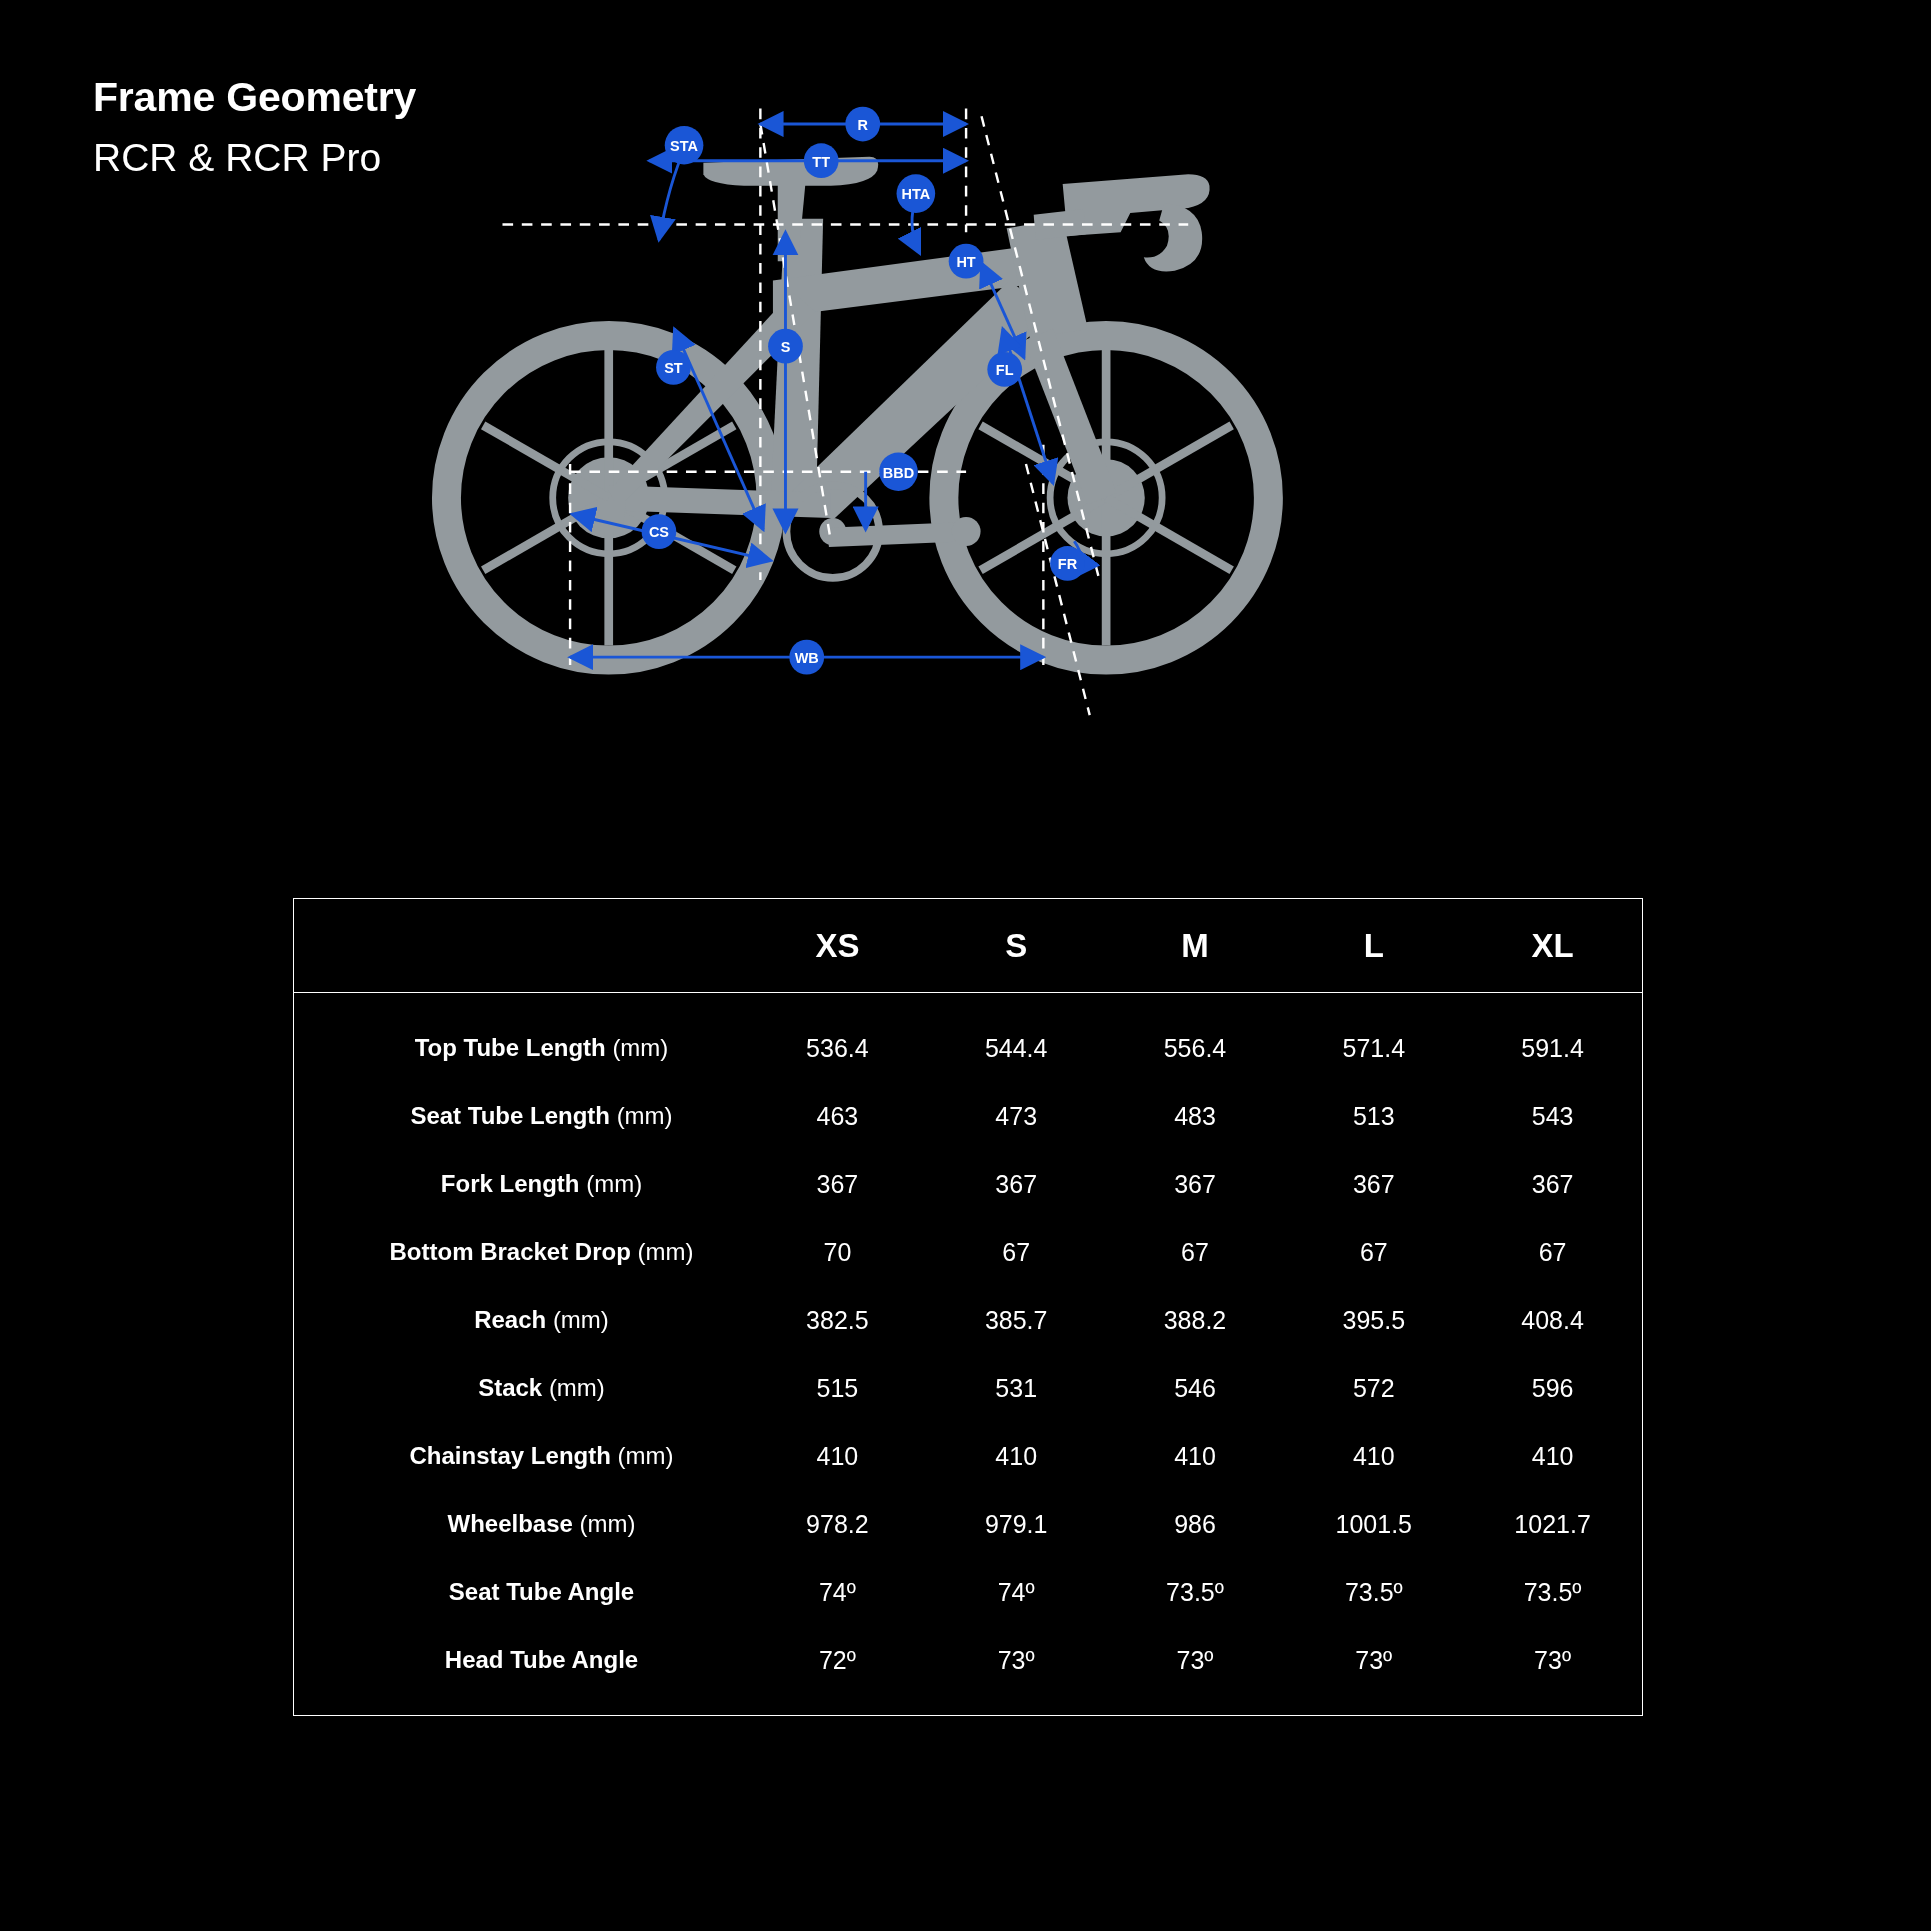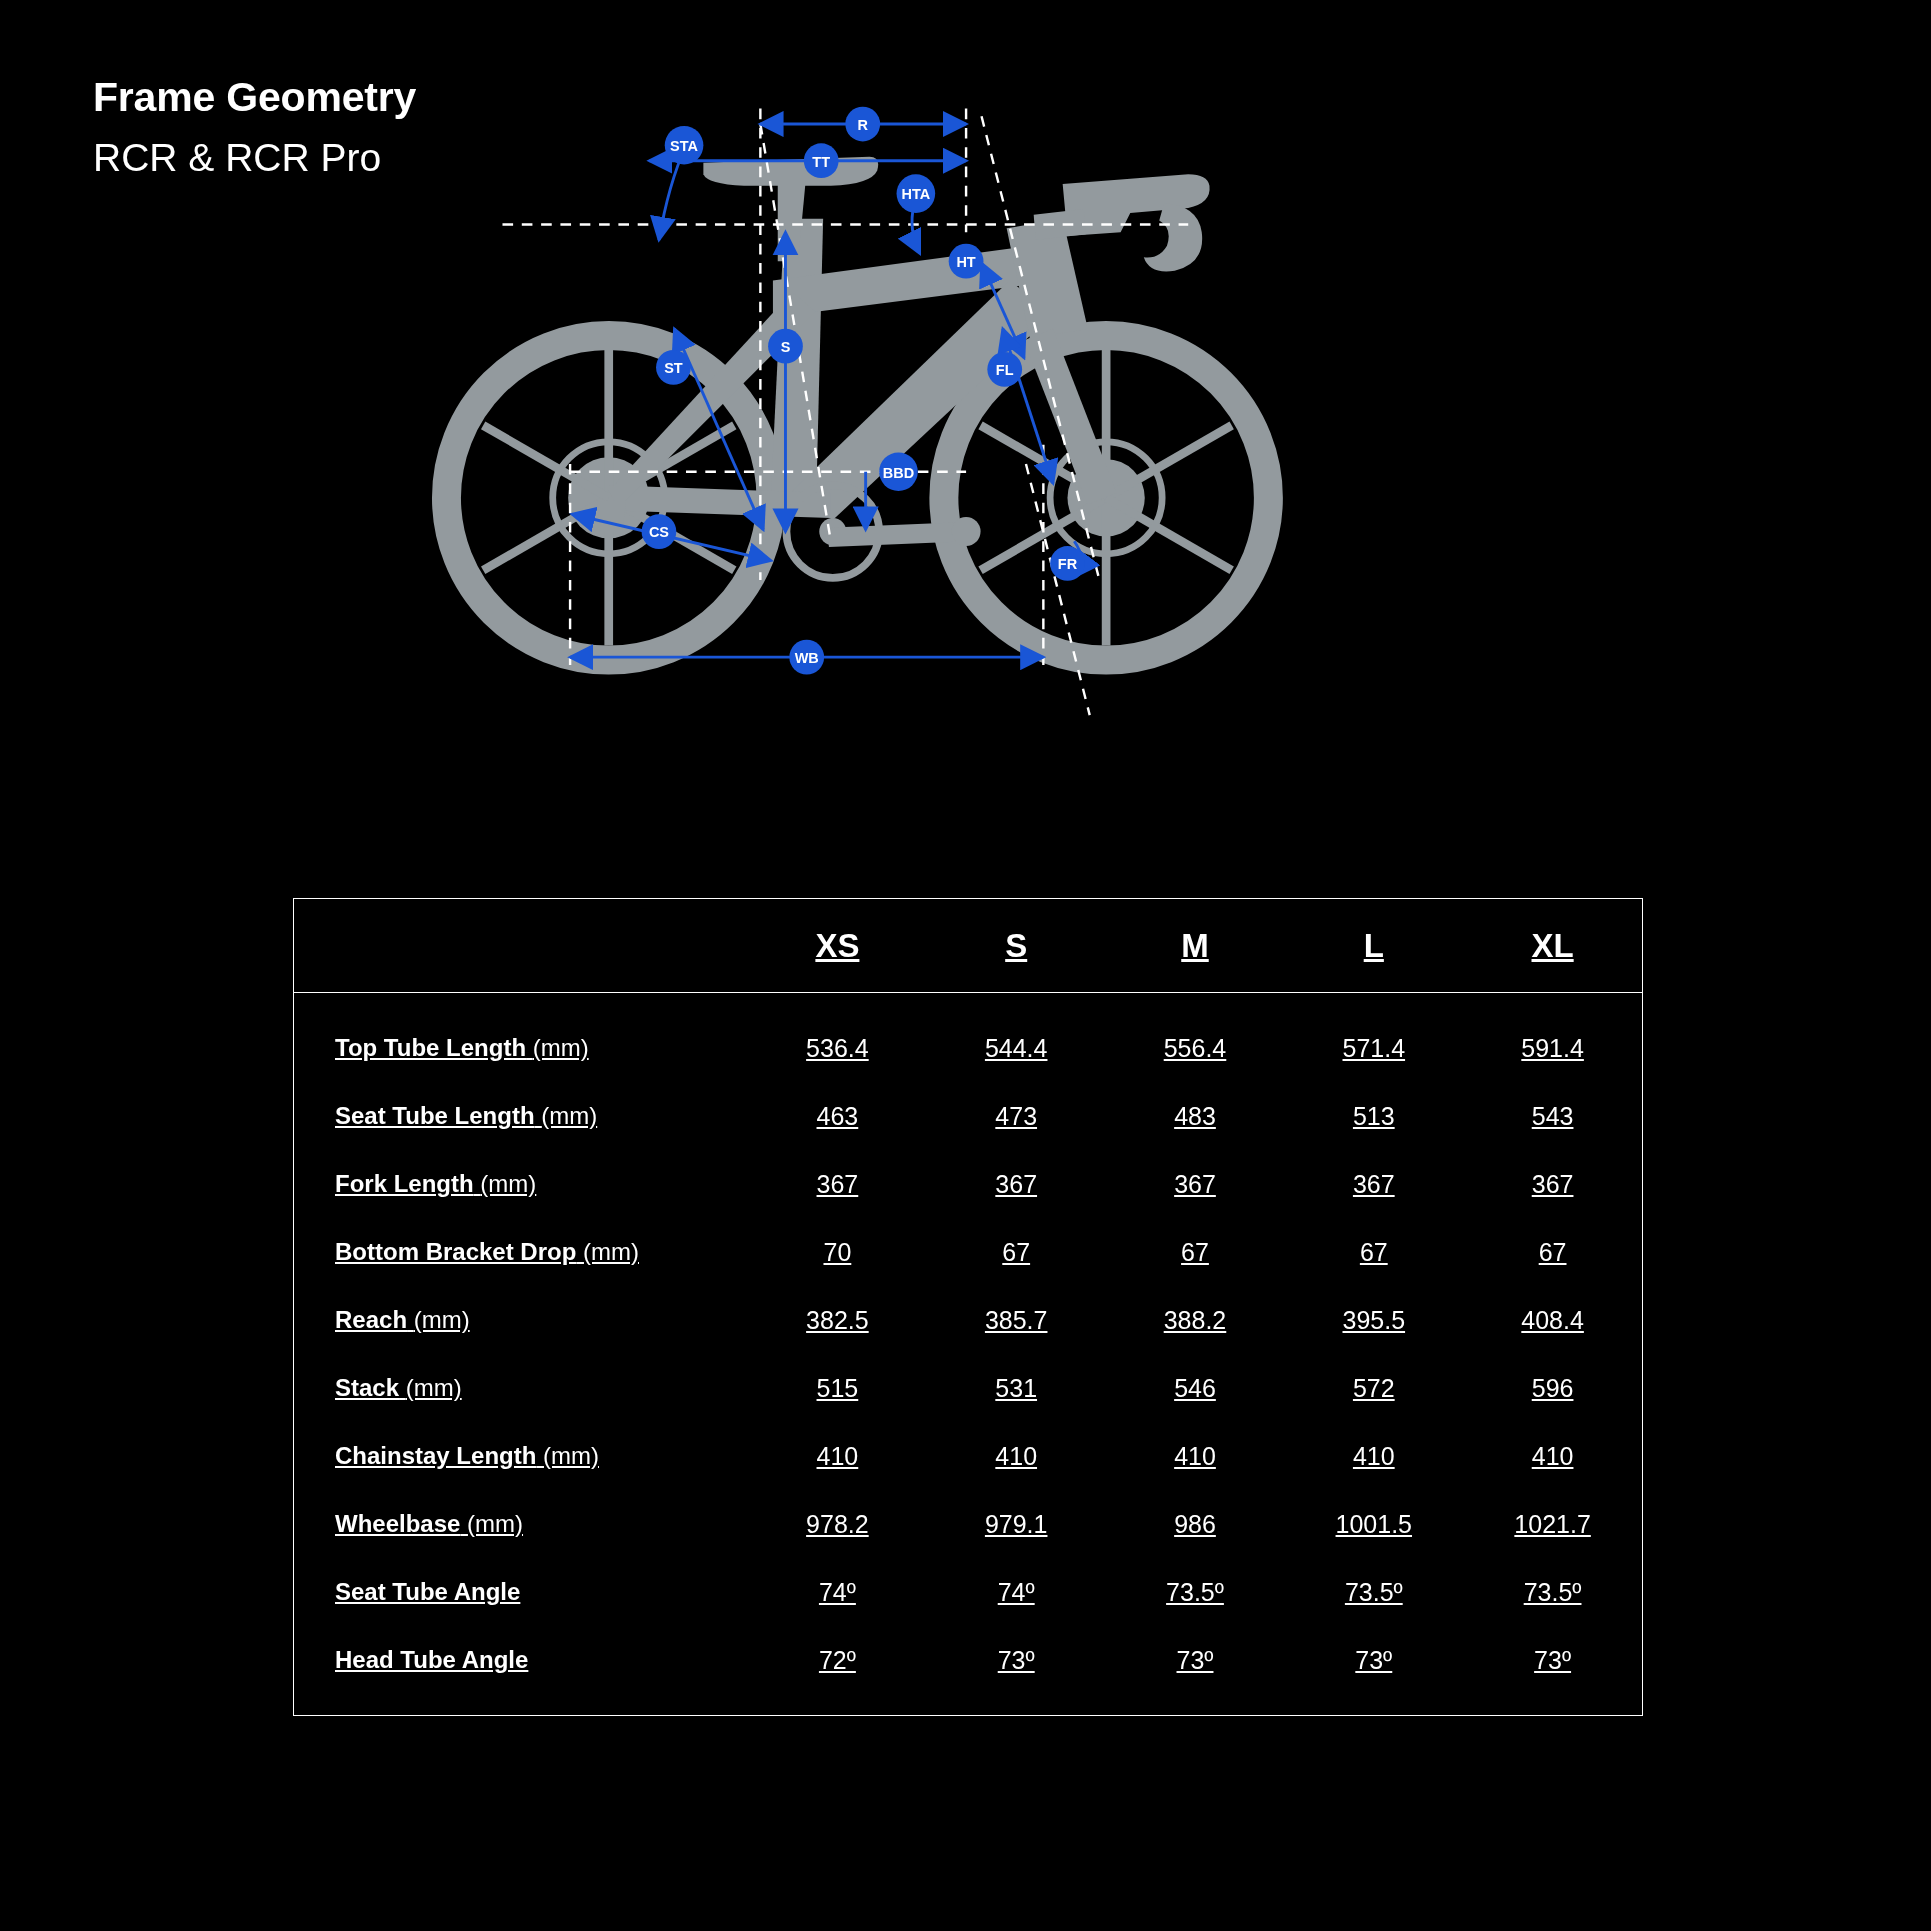--- a/index.html
+++ b/index.html
@@ -67,21 +67,20 @@
     left: 293px;
     top: 898px;
     width: 1350px;
     border: 1.9px solid #ffffff;
     box-sizing: border-box;
   }
   table.geo {
     border-collapse: collapse;
     width: 100%;
     table-layout: fixed;
-    text-decoration: underline;
   }
   table.geo th, table.geo td {
     padding: 0;
   }
   thead tr.head-row th {
     height: 93px;
     vertical-align: middle;
     border-bottom: 1.9px solid #ffffff;
     font-size: 33px;
     font-weight: bold;
@@ -93,21 +92,21 @@
     border-bottom: 1.9px solid #ffffff;
   }
   tbody td {
     height: 68px;
     font-size: 25px;
     text-align: center;
     color: #ffffff;
     font-weight: 400;
   }
   tbody td.rowlabel {
-    text-align: left;
+    text-align: center;
     padding-left: 41px;
     font-size: 24px;
     font-weight: bold;
     white-space: nowrap;
   }
   tbody td.rowlabel .unit {
     font-weight: 400;
   }
   tbody tr:first-child td { padding-top: 21px; }
   tbody tr:last-child td { padding-bottom: 21px; }

